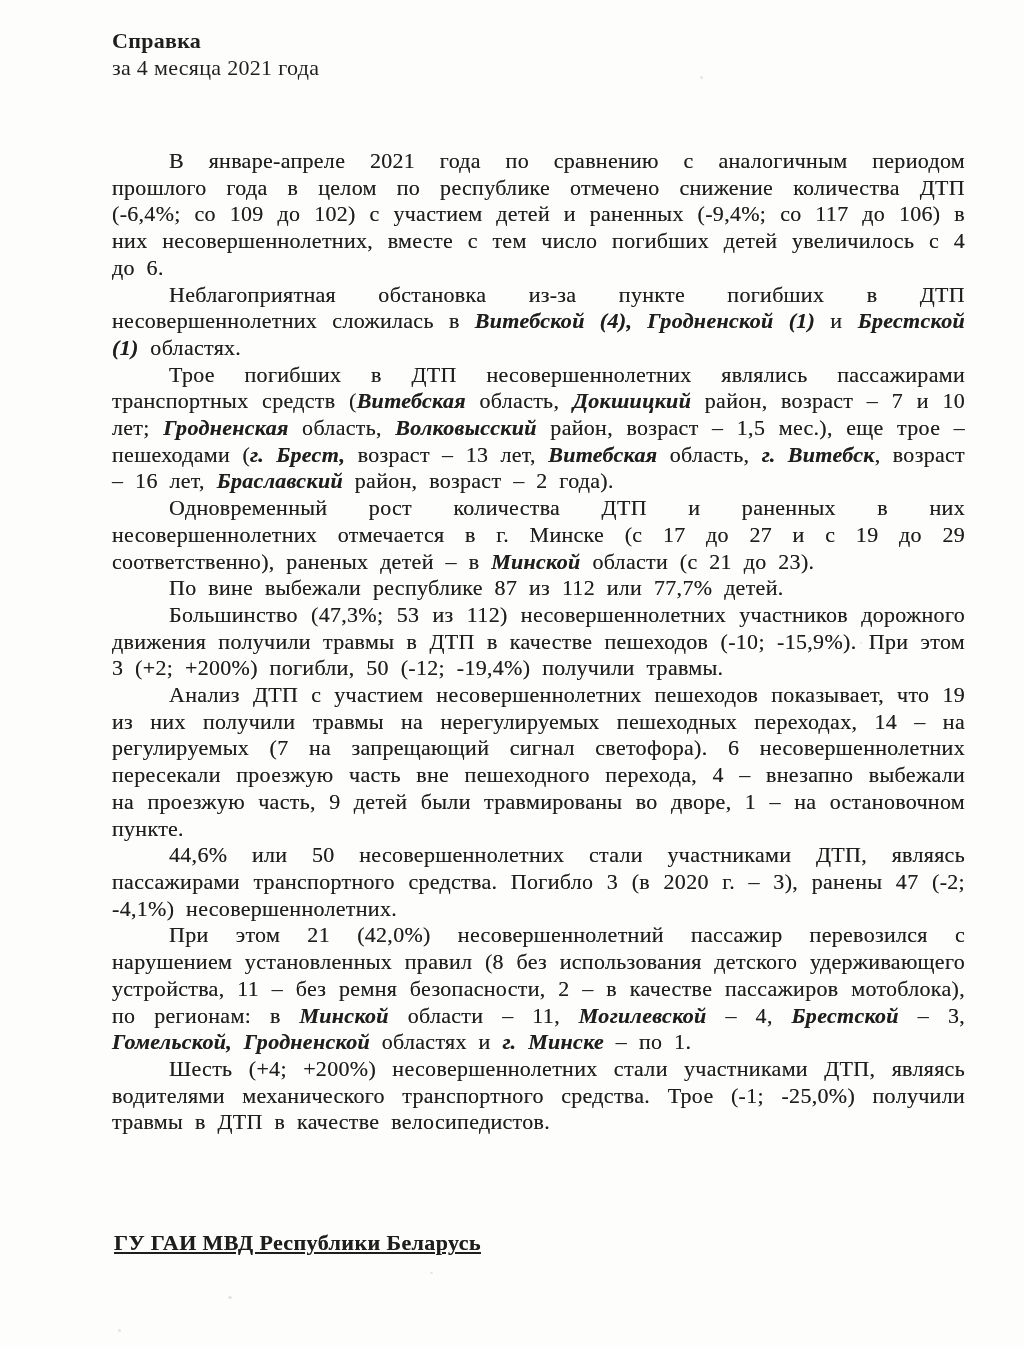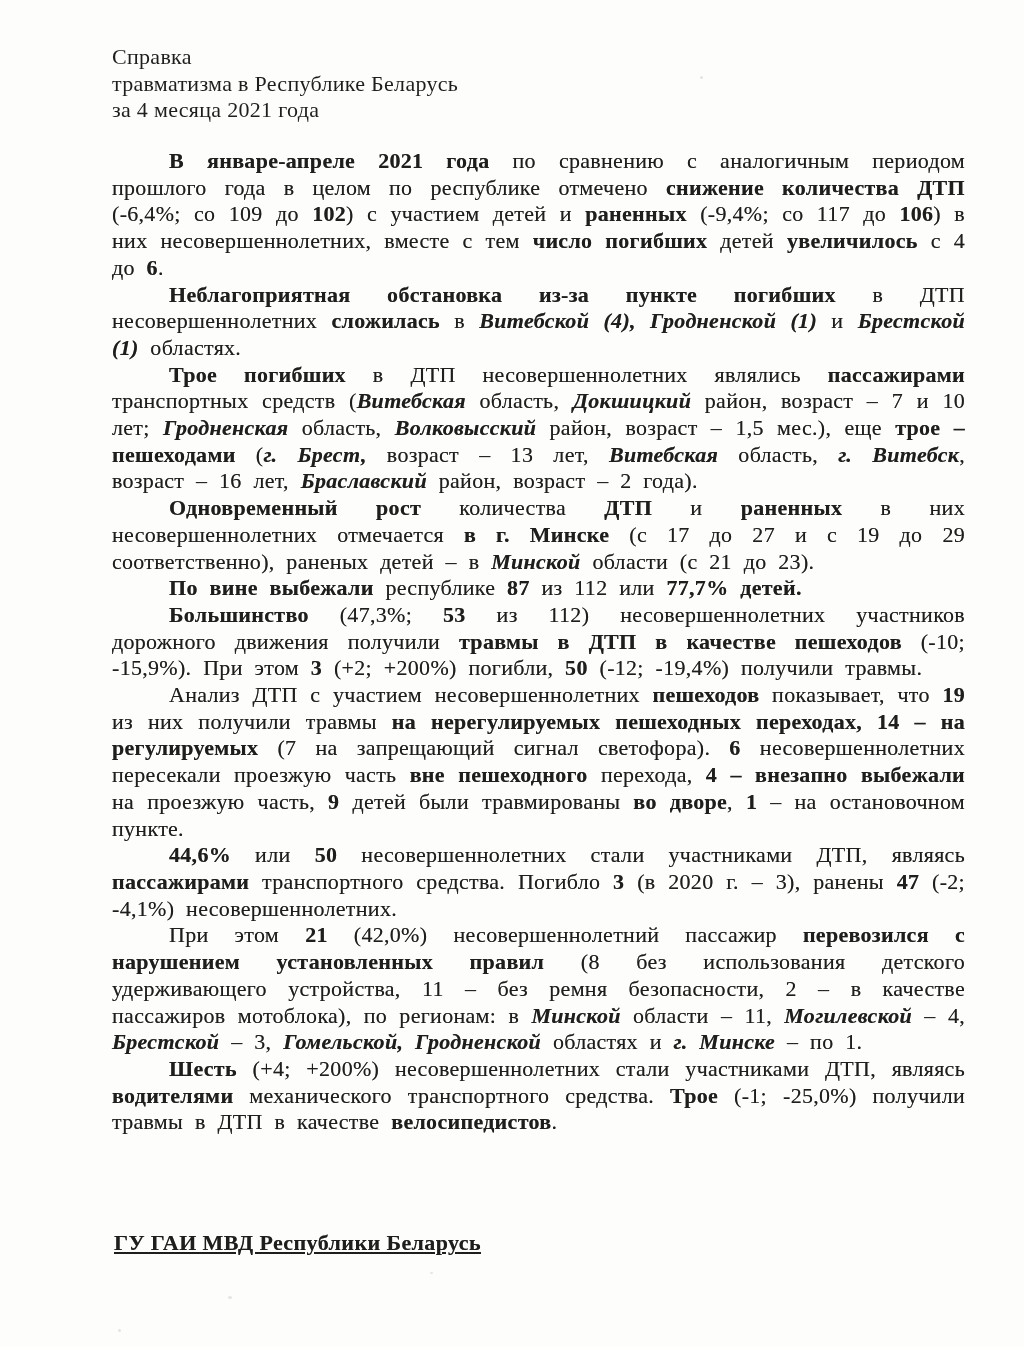--- a/index.html
+++ b/index.html
@@ -20,40 +20,39 @@
   .heading {
     position: absolute;
     left: 112px;
     top: 28px;
     font-size: 22px;
     line-height: 26.5px;
     letter-spacing: 0.3px;
     white-space: nowrap;
   }
   .title {
-    font-weight: normal;
-    margin-top: 16px;
+    font-weight: bold;
   }
   .body-text {
     position: absolute;
     left: 112px;
     top: 148px;
     width: 853px;
     font-size: 22px;
     line-height: 26.7px;
     text-align: justify;
     letter-spacing: 0.3px;
     word-spacing: 6px;
     text-shadow: 0 0 0.4px rgba(20,20,20,0.55);
   }
   .body-text p {
     margin: 0;
     text-indent: 57px;
   }
-  .b  { font-weight: bold; }
+  .b  { font-weight: normal; }
   .bi { font-weight: bold; font-style: italic; }
   .footer {
     position: absolute;
     left: 114px;
     top: 1230px;
     font-size: 22px;
     font-weight: bold;
     letter-spacing: 0.4px;
     text-shadow: 0 0 0.4px rgba(20,20,20,0.55);
     text-decoration: underline;
@@ -65,21 +64,20 @@
     opacity: 0.25;
   }
 </style>
 </head>
 <body>
 
 <div class="page">
 
   <header class="heading">
     <div class="title">Справка</div>
-    <div>травматизма в Республике Беларусь</div>
     <div>за 4 месяца 2021 года</div>
   </header>
 
   <main class="body-text" id="paragraphs">
       <p><span class="b">В январе-апреле 2021 года</span><span> по сравнению с аналогичным периодом прошлого года в целом по республике отмечено </span><span class="b">снижение количества ДТП</span><span> (-6,4%; со 109 до </span><span class="b">102</span><span>) с участием детей и </span><span class="b">раненных</span><span> (-9,4%; со 117 до </span><span class="b">106</span><span>) в них несовершеннолетних, вместе с тем </span><span class="b">число погибших</span><span> детей </span><span class="b">увеличилось</span><span> с 4 до </span><span class="b">6</span><span>.</span></p>
       <p><span class="b">Неблагоприятная обстановка из-за пункте погибших</span><span> в ДТП несовершеннолетних </span><span class="b">сложилась</span><span> в </span><span class="bi">Витебской (4), Гродненской (1)</span><span> и </span><span class="bi">Брестской (1)</span><span> областях.</span></p>
       <p><span class="b">Трое погибших</span><span> в ДТП несовершеннолетних являлись </span><span class="b">пассажирами</span><span> транспортных средств (</span><span class="bi">Витебская</span><span> область, </span><span class="bi">Докшицкий</span><span> район, возраст – 7 и 10 лет; </span><span class="bi">Гродненская</span><span> область, </span><span class="bi">Волковысский</span><span> район, возраст – 1,5 мес.), еще </span><span class="b">трое – пешеходами</span><span> (</span><span class="bi">г. Брест,</span><span> возраст – 13 лет, </span><span class="bi">Витебская</span><span> область, </span><span class="bi">г. Витебск</span><span>, возраст – 16 лет, </span><span class="bi">Браславский</span><span> район, возраст – 2 года).</span></p>
       <p><span class="b">Одновременный рост</span><span> количества </span><span class="b">ДТП</span><span> и </span><span class="b">раненных</span><span> в них несовершеннолетних отмечается </span><span class="b">в г. Минске</span><span> (с 17 до 27 и с 19 до 29 соответственно), раненых детей – в </span><span class="bi">Минской</span><span> области (с 21 до 23).</span></p>
       <p><span class="b">По вине выбежали</span><span> республике </span><span class="b">87</span><span> из 112 или </span><span class="b">77,7% детей.</span></p>
       <p><span class="b">Большинство</span><span> (47,3%; </span><span class="b">53</span><span> из 112) несовершеннолетних участников дорожного движения получили </span><span class="b">травмы в ДТП в качестве пешеходов</span><span> (-10; -15,9%). При этом </span><span class="b">3</span><span> (+2; +200%) погибли, </span><span class="b">50</span><span> (-12; -19,4%) получили травмы.</span></p>

